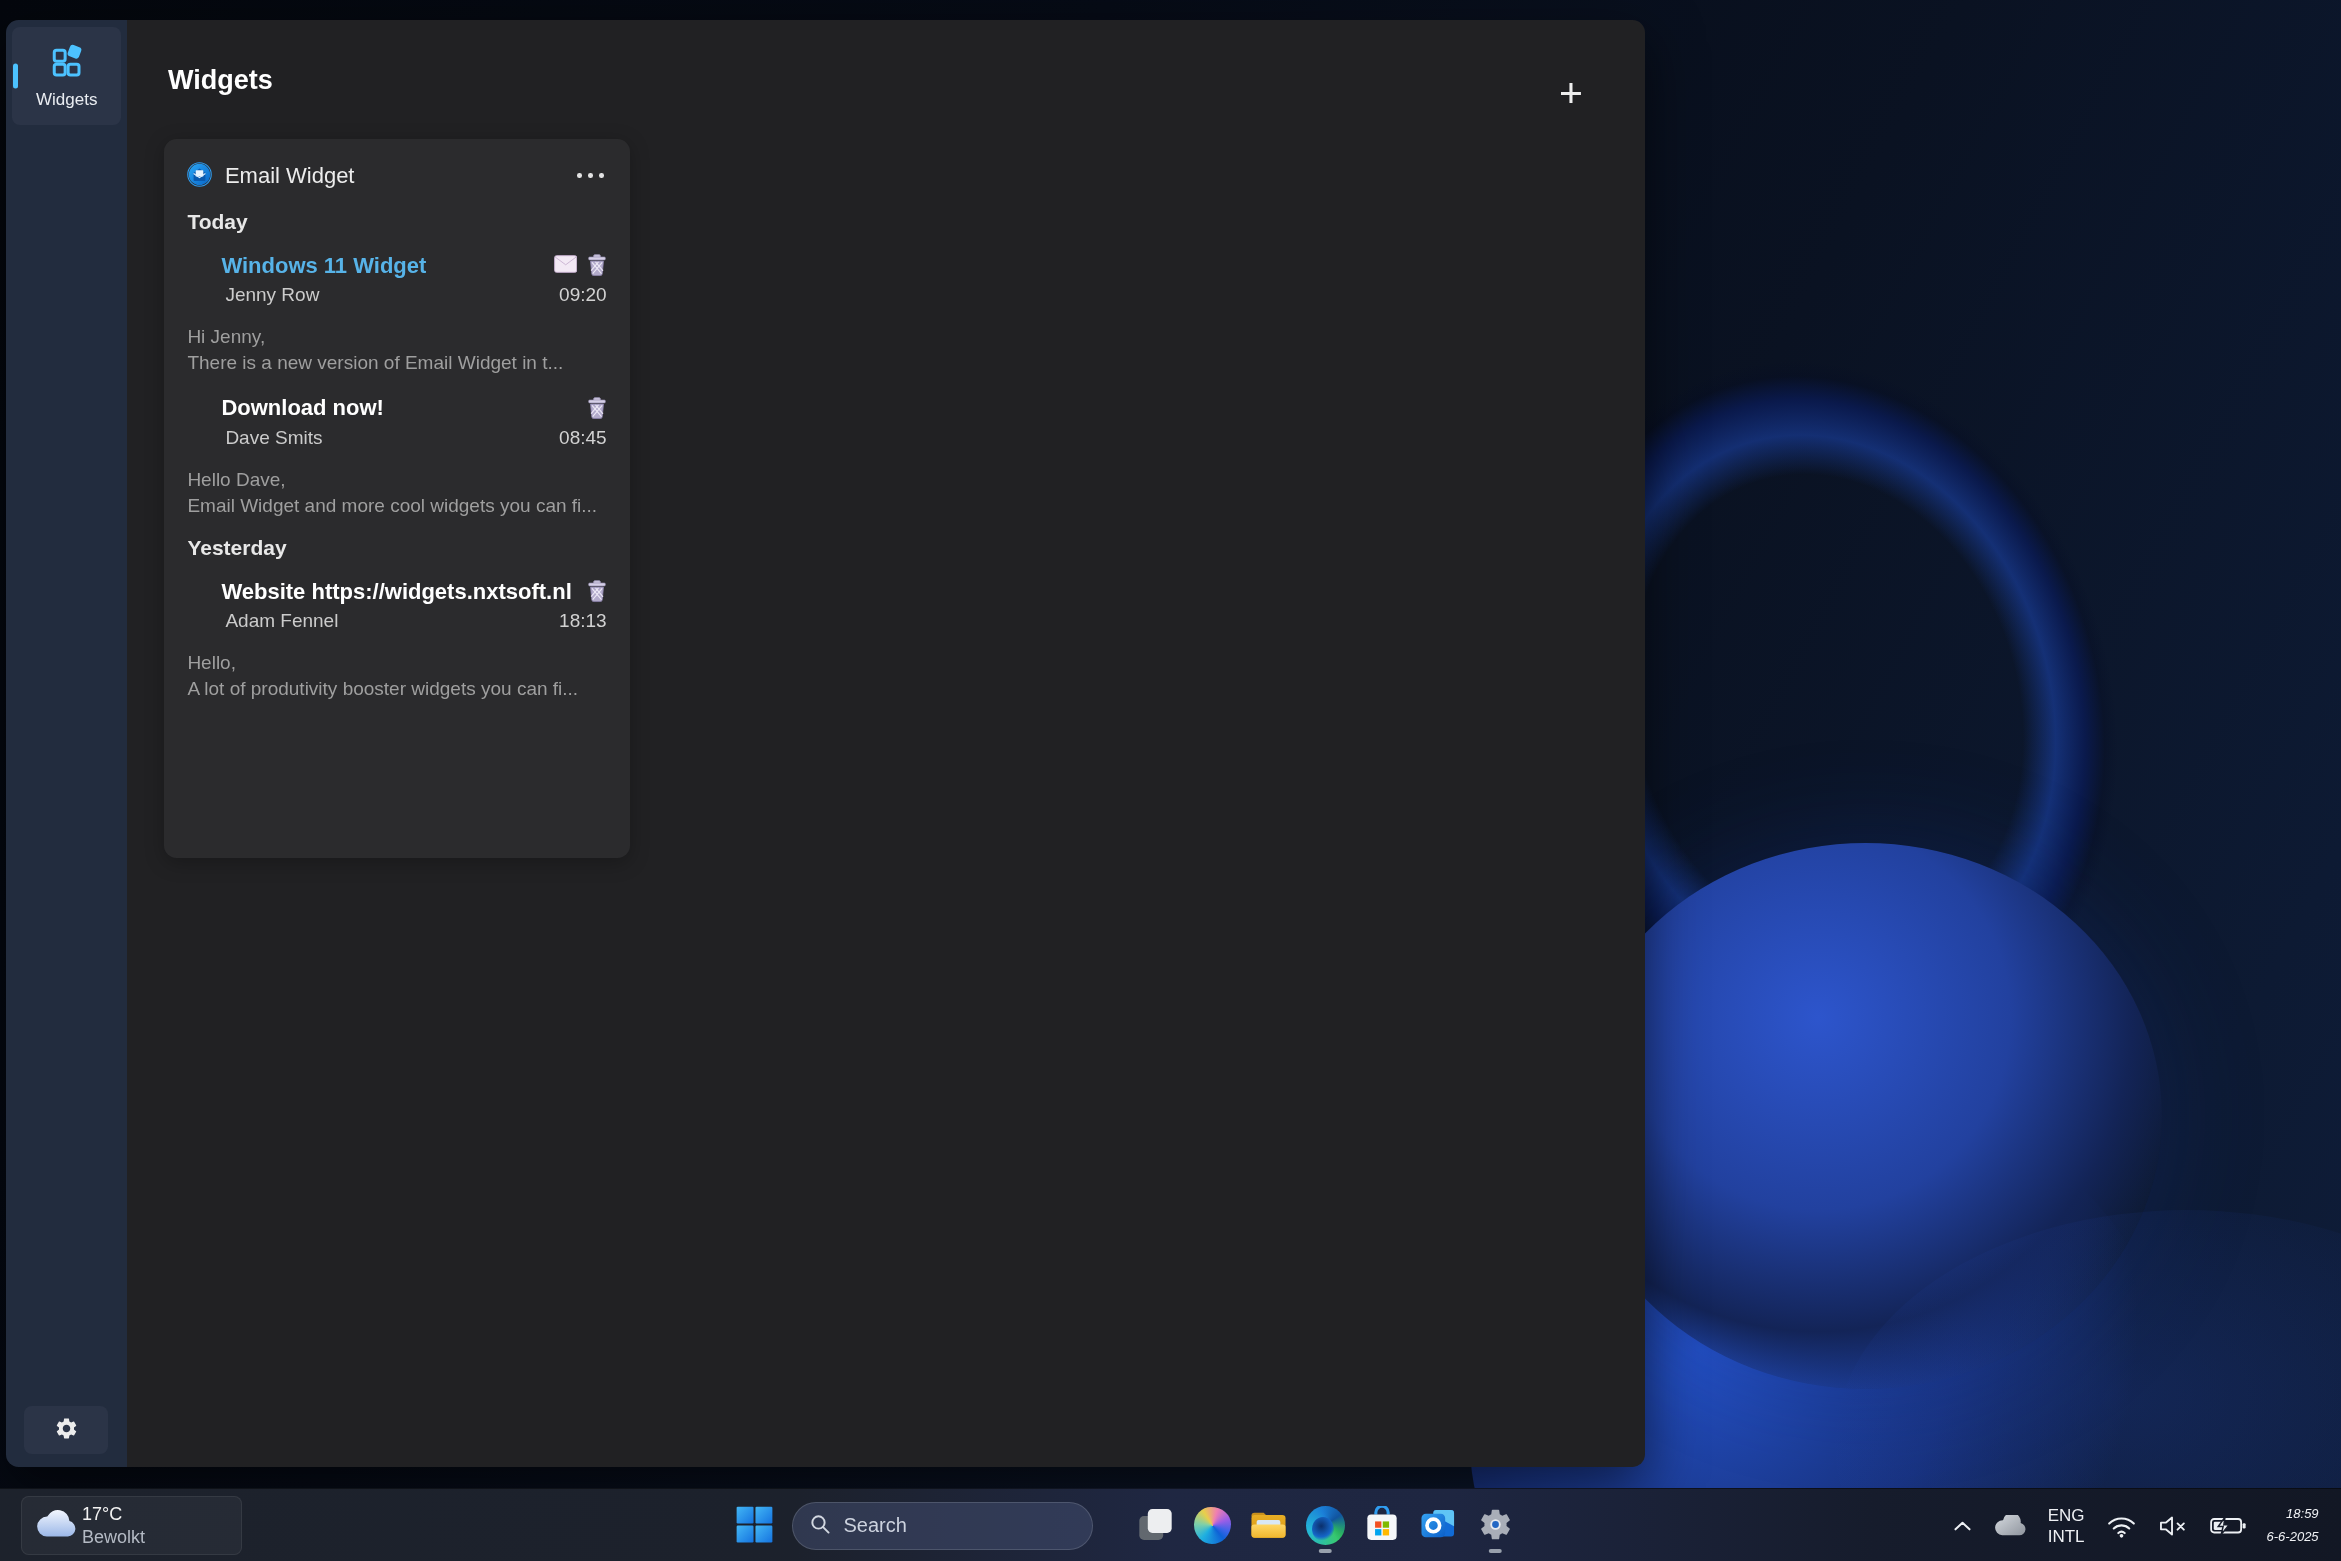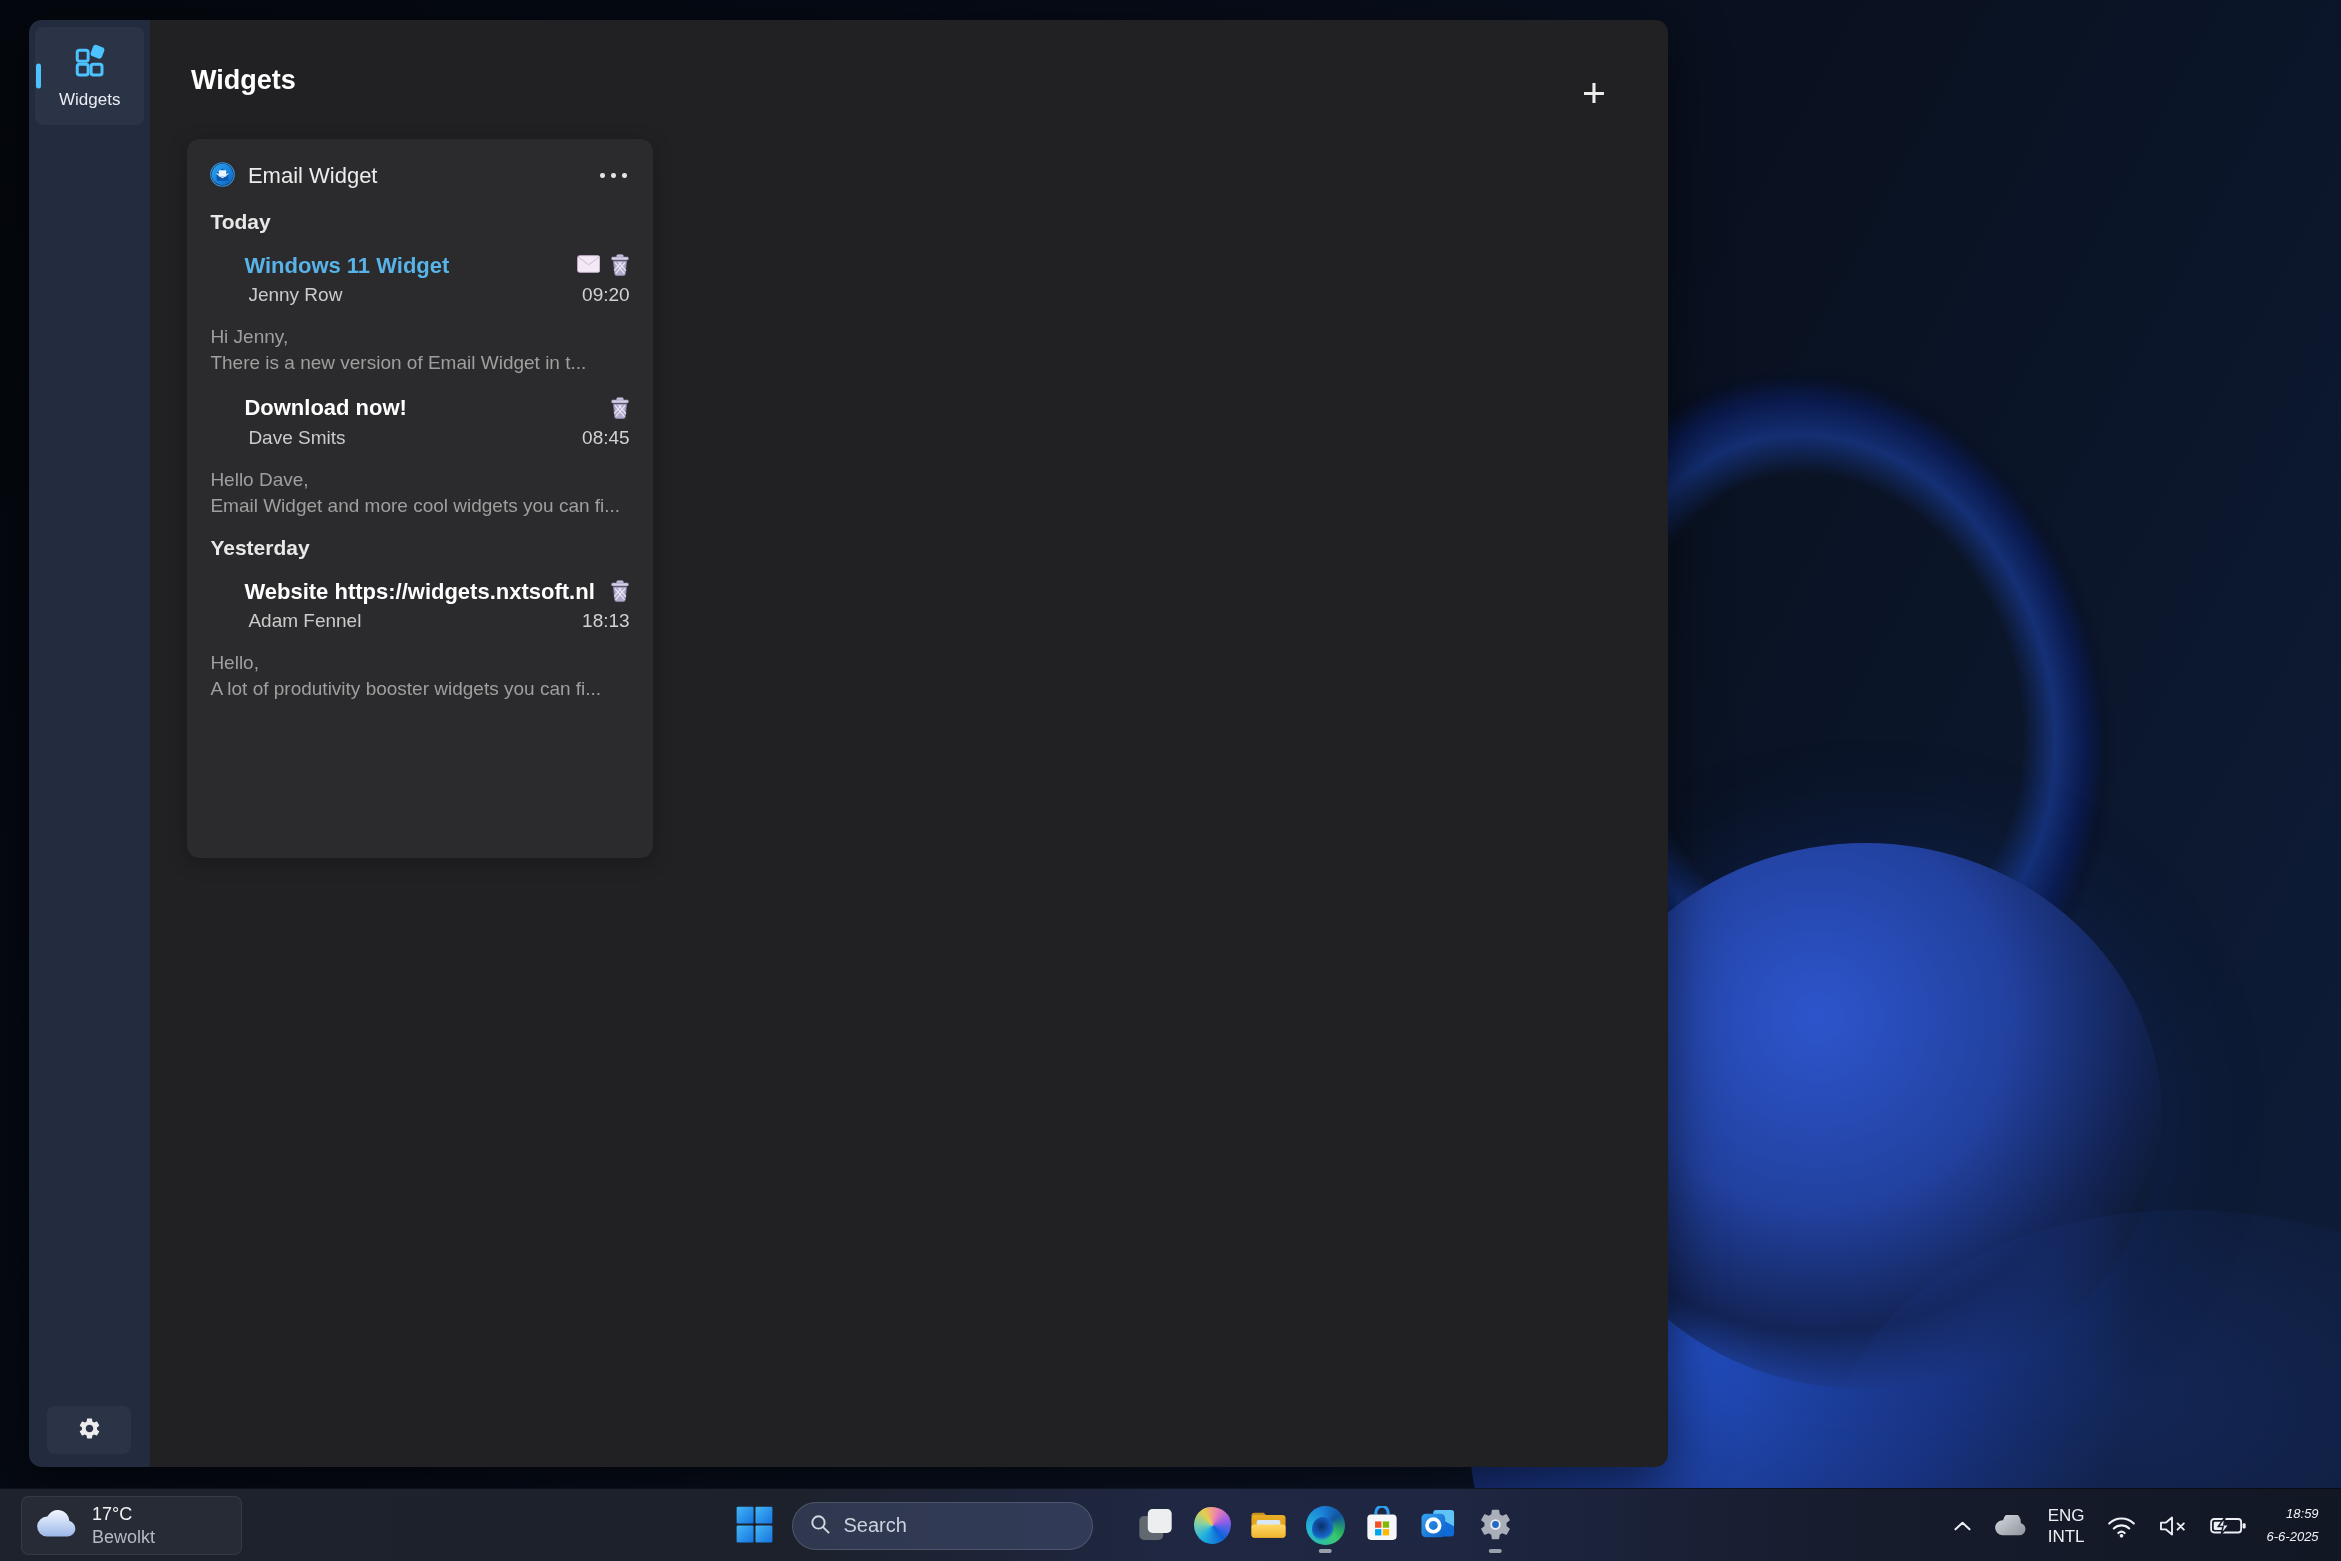--- a/index.html
+++ b/index.html
@@ -19,21 +19,21 @@
   .petal-big { position:absolute; left:1569px; top:843px; width:593px; height:546px; border-radius:50%;
     background:radial-gradient(circle at 42% 32%, #2d55cc 0%, #22419f 38%, #132457 62%, rgba(8,14,38,0) 76%);
     box-shadow:0 0 94px 7.8px rgba(20,50,140,.25); }
   .petal-low { position:absolute; left:1468px; top:1116px; width:703px; height:593px; border-radius:48% 52% 45% 55%;
     transform:rotate(-24deg);
     background:radial-gradient(ellipse at 38% 32%, #2450c4 0%, #18327e 42%, rgba(8,14,38,0) 72%); }
   .petal-glow { position:absolute; left:1835px; top:1210px; width:703px; height:468px; border-radius:50%;
     background:radial-gradient(ellipse at 40% 40%, rgba(30,60,150,.35) 0%, rgba(10,20,50,0) 70%); }
 
   
-  .overlay { position:absolute; left:29px; top:19.5px; width:1639px; height:1447px;
+  .overlay { position:absolute; left:6px; top:19.5px; width:1639px; height:1447px;
     border-radius:12.5px; overflow:hidden; display:flex;
     box-shadow:0 19px 55px rgba(0,0,0,.55); }
   .sidebar { width:121px; flex:0 0 121px; background:#222c3e; position:relative; }
   .side-item { position:absolute; left:6.2px; top:7.8px; width:109px; height:98px;
     background:#2b3447; border-radius:7.8px; cursor:pointer;
     display:flex; flex-direction:column; align-items:center; justify-content:center; gap:9.4px; }
   .active-pill { position:absolute; left:0.8px; top:50%; transform:translateY(-50%);
     width:4.7px; height:25px; border-radius:3.1px; background:#4cc2ff; }
   .side-label { font-size:17px; color:#e9ecf1; }
   .settings-btn { position:absolute; left:18px; bottom:12.5px; width:84px; height:48px;
@@ -67,21 +67,21 @@
   .etime { margin-left:auto; color:#d2d2d2; }
   .eprev { font-size:19px; color:#9f9f9f; line-height:26px; }
   .eprev.first { margin-top:18px; }
 
   
   .taskbar { position:absolute; left:0; right:0; bottom:0; height:73px;
     background:linear-gradient(90deg,#1d222c 0%,#1c212c 34%,#1f2742 50%,#1e2641 62%,#161c2c 80%,#121724 100%);
     border-top:0.8px solid rgba(0,0,0,.45); }
   .weather { position:absolute; left:21px; top:7px; width:221px; height:59px; border-radius:7.8px;
     background:rgba(255,255,255,.045); border:0.8px solid rgba(255,255,255,.07);
-    display:flex; align-items:center; gap:14px; padding:0 14px; cursor:pointer; }
+    display:flex; align-items:center; gap:4px; padding:0 14px; cursor:pointer; }
   .w-lines { display:flex; flex-direction:column; align-items:flex-start; line-height:22.6px; }
   .w-temp { font-size:18px; color:#f2f2f2; }
   .w-cond { font-size:18px; color:#b4bac4; }
 
   .tb-center { position:absolute; left:734px; top:0; height:73px; display:flex; align-items:center; }
   .tb-btn { width:41px; height:41px; display:flex; align-items:center; justify-content:center;
     background:none; border:none; cursor:pointer; position:relative; flex:0 0 auto; }
   .tb-btn + .tb-btn { margin-left:15.6px; }
   .start-btn { margin-right:17px; }
   .search-pill { width:301px; height:48px; border-radius:25px; margin-right:42px;

